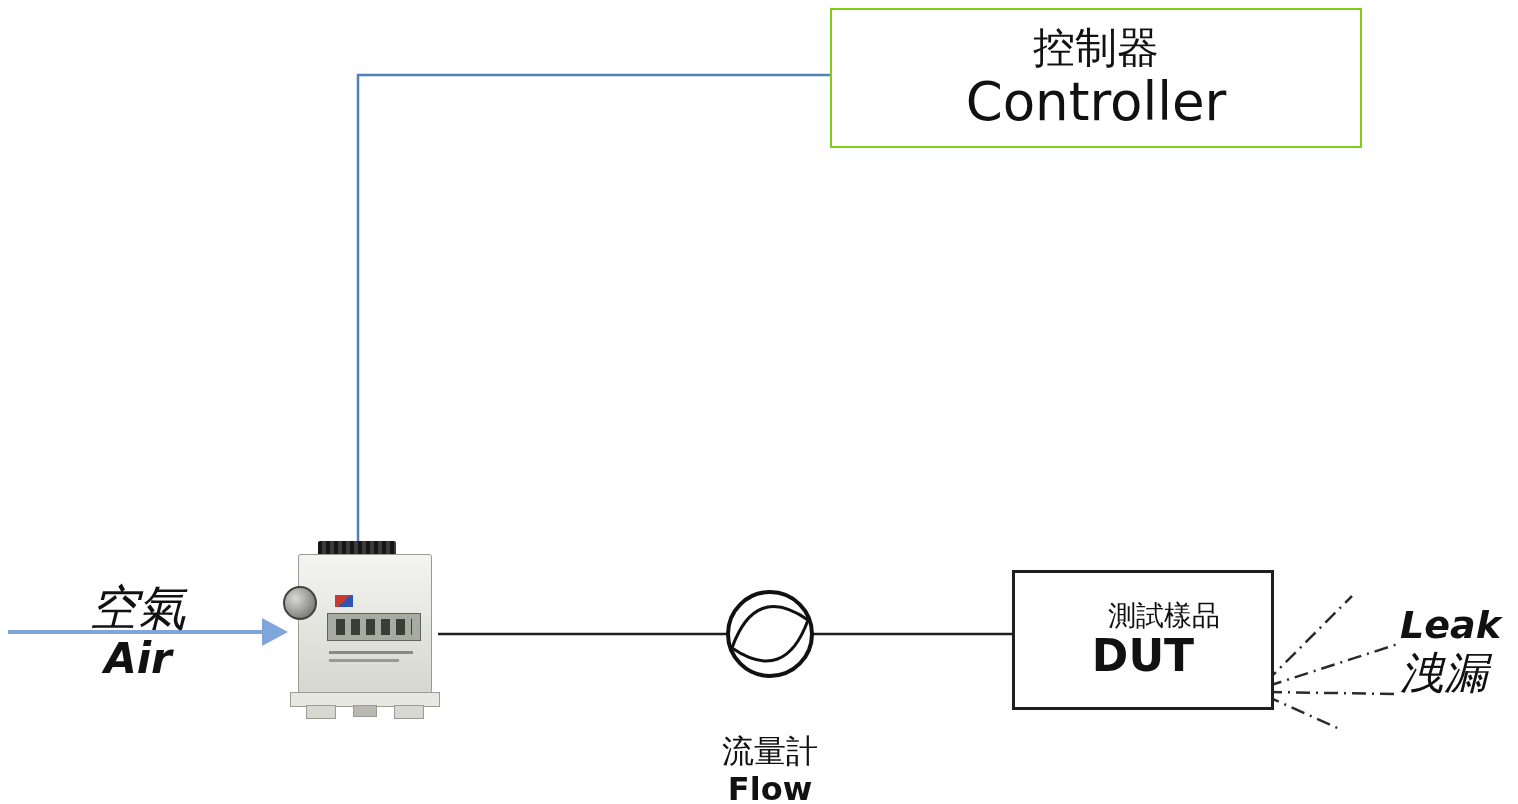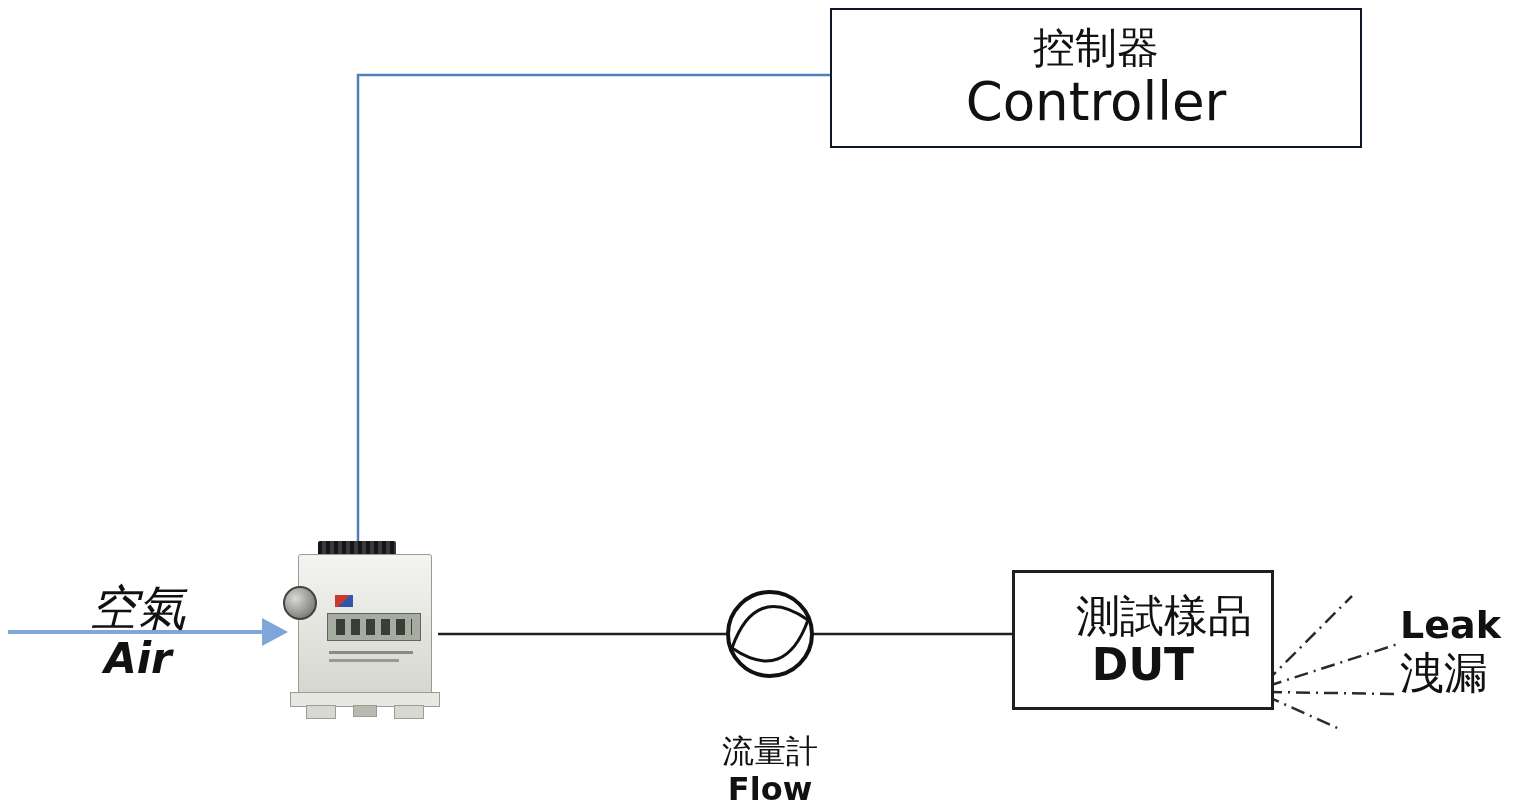--- a/index.html
+++ b/index.html
@@ -6,47 +6,47 @@
   .canvas {
     position:relative; width:1518px; height:804px; background:#ffffff;
     font-family:"DejaVu Sans","Liberation Sans",sans-serif; color:#111;
     overflow:hidden;
   }
   svg.wires { position:absolute; left:0; top:0; width:1518px; height:804px; z-index:1; pointer-events:none; }
 
   
   .controller-box {
     position:absolute; left:830px; top:8px; width:528px; height:136px;
-    border:2px solid #0f172a; background:#fff; z-index:2;
+    border:2px solid #84cc16; background:#fff; z-index:2;
     display:flex; flex-direction:column; align-items:center; justify-content:center; gap:2px;
   }
   .controller-box .zh { font-size:42px; line-height:1.1; }
   .controller-box .en { font-size:53px; font-weight:normal; line-height:1.1; }
 
   
   .air-label { position:absolute; left:50px; top:580px; width:176px; text-align:center; z-index:2;font-style:italic; }
   .air-label .zh { font-size:48px; line-height:1.15; }
   .air-label .en { font-size:42px; font-weight:bold; line-height:1.15; }
 
   
   .dut-box {
     position:absolute; left:1012px; top:570px; width:256px; height:134px;
     border:3px solid #1f1f1f; background:#fff; z-index:2;
     display:flex; flex-direction:column; align-items:center; justify-content:center;
   }
-  .dut-box .zh { font-size:44px; line-height:1.15;margin-left:42px; }
+  .dut-box .zh { font-size:28px; line-height:1.15;margin-left:42px; }
   .dut-box .en { font-size:44px; font-weight:bold; line-height:1.1; }
 
   
   .flowmeter-label { position:absolute; left:670px; top:724px; width:200px; text-align:center; z-index:2; }
   .flowmeter-label .zh { font-size:32px; line-height:1.2;margin-top:8px; }
   .flowmeter-label .en { font-size:32px; font-weight:bold; line-height:1.2; }
 
   
-  .leak-label { position:absolute; left:1400px; top:604px; z-index:2; }
+  .leak-label { position:absolute; left:1400px; top:604px; z-index:2;font-style:italic; }
   .leak-label .en { font-size:38px; font-weight:bold; line-height:1.15; }
   .leak-label .zh { font-size:44px; line-height:1.15; }
 
   
   .mfc { position:absolute; left:290px; top:541px; width:148px; height:176px; z-index:2; }
   .mfc-top {
     position:absolute; left:28px; top:0; width:78px; height:14px;
     background:repeating-linear-gradient(90deg,#151515 0 4px,#3a3a3a 4px 8px);
     border-radius:2px 2px 0 0;
   }

